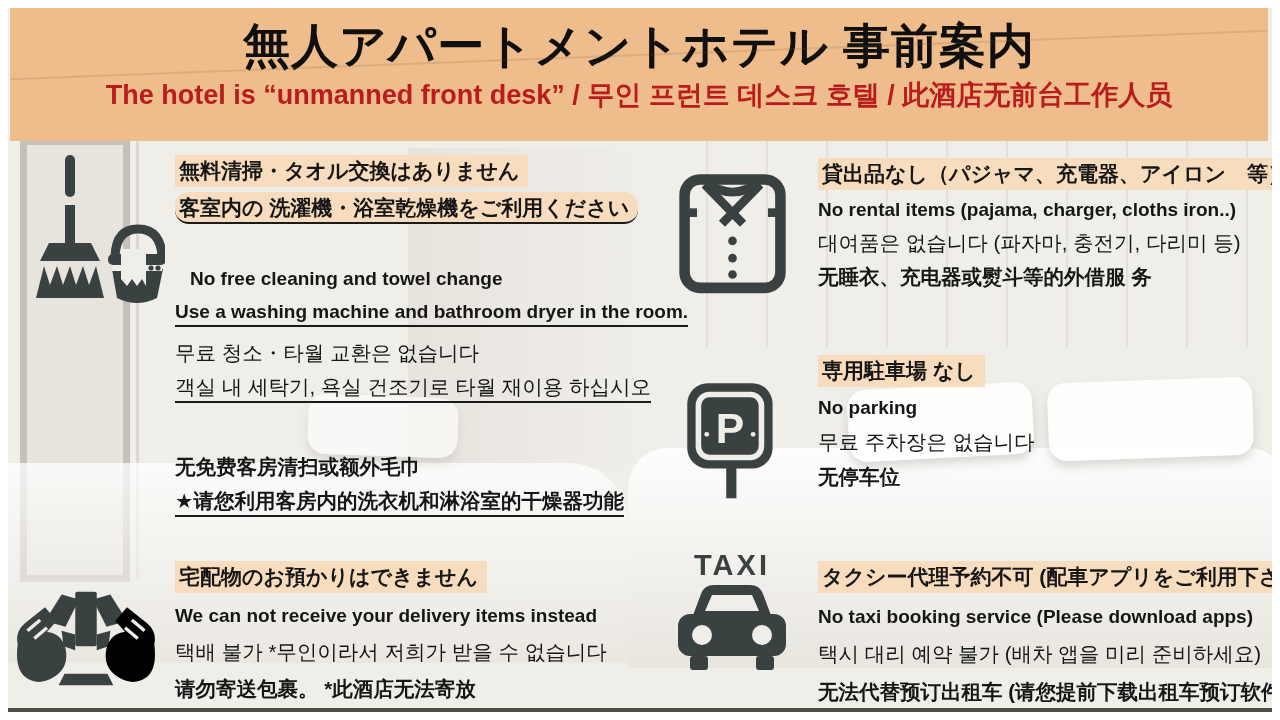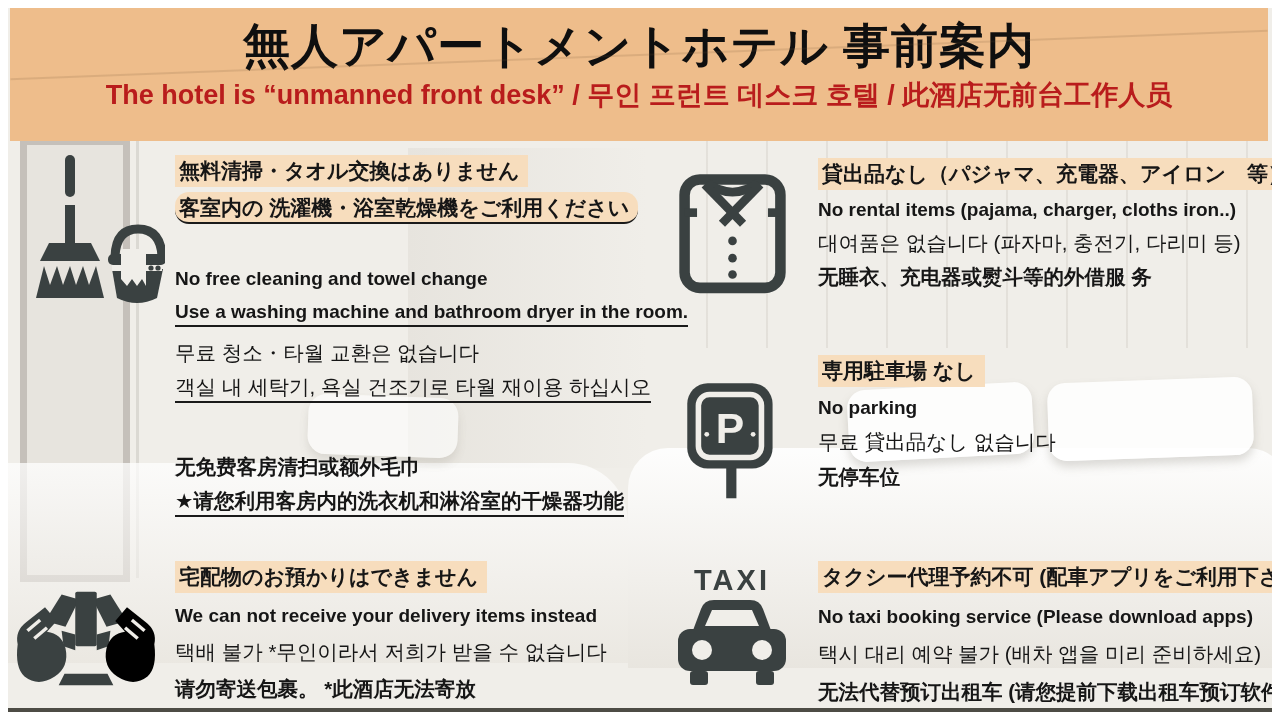--- a/index.html
+++ b/index.html
@@ -57,21 +57,21 @@
   .l-jp{font-size:21px;font-weight:800;}
   .hl{background:#F7DDBD;padding:2px 9px 2px 4px;}
   .l-en{font-size:19px;font-weight:800;}
   .l-kr{font-size:20.5px;font-weight:500;}
   .l-cn{font-size:20.5px;font-weight:800;}
   .ul{border-bottom:2.5px solid #1a1a1a;padding-bottom:1px;}
 
   .cleaning-text{left:167px;top:147px;}
   .cleaning-text .m1{margin-bottom:5px;}
   .cleaning-text .m2{margin-bottom:42px;border-radius:14px;}
-  .cleaning-text .m3{margin-bottom:7px;}
+  .cleaning-text .m3{margin-bottom:7px;margin-left:15px;}
 
   .krcn-text{left:167px;top:331px;}
   .krcn-text .m1{margin-bottom:7px;}
   .krcn-text .m2{margin-bottom:50px;}
   .krcn-text .m3{margin-bottom:7px;}
 
   .rental-text{left:810px;top:150px;}
   .rental-text .line{margin-bottom:7px;}
   .parking-text{left:810px;top:347px;}
   .parking-text .line{margin-bottom:8px;}
@@ -164,21 +164,21 @@
       <rect x="10" y="6" width="92" height="92" rx="22" fill="#3A4141"></rect>
       <rect x="22" y="18" width="68" height="68" rx="12" fill="none" stroke="#F0EEE9" stroke-width="6"></rect>
       <circle cx="31" cy="61" r="2.6" fill="#F0EEE9"></circle>
       <circle cx="81" cy="61" r="2.6" fill="#F0EEE9"></circle>
       <text x="56" y="70" text-anchor="middle" font-size="46" font-weight="bold" fill="#F0EEE9">P</text>
     </svg>
   </div>
   <div class="text-col parking-text">
     <div class="line l-jp hl">専用駐車場 なし</div>
     <div class="line l-en">No parking</div>
-    <div class="line l-kr">무료 貸出品なし 없습니다</div>
+    <div class="line l-kr">무료 주차장은 없습니다</div>
     <div class="line l-cn">无停车位</div>
   </div>
 
   <div class="icon" style="left:4px;top:570px;">
     <svg width="148" height="122" viewBox="0 0 150 125">
       <g fill="#3A4141">
         <path d="M33 44 L50 17 L68 22 L54 50 Z"></path>
         <path d="M117 44 L100 17 L82 22 L96 50 Z"></path>
         <rect x="64" y="14" width="22" height="56" rx="2"></rect>
         <path d="M50 54 L64 58 L64 74 L52 70 Z"></path>
@@ -195,21 +195,21 @@
       </g>
     </svg>
   </div>
   <div class="text-col delivery-text">
     <div class="line l-jp hl">宅配物のお預かりはできません</div>
     <div class="line l-en">We can not receive your delivery items instead</div>
     <div class="line l-kr">택배 불가  *무인이라서 저희가 받을 수 없습니다</div>
     <div class="line l-cn">请勿寄送包裹。 *此酒店无法寄放</div>
   </div>
 
-  <div class="icon" style="left:664px;top:554px;">
+  <div class="icon" style="left:664px;top:539px;">
     <svg width="120" height="132" viewBox="0 0 120 130">
       <text x="60" y="27" text-anchor="middle" font-size="29" font-weight="bold" letter-spacing="3" fill="#3A4141">TAXI</text>
       <g fill="#3A4141">
         <path d="M20 70 L29 46 Q32 37 42 37 L78 37 Q88 37 91 46 L100 70 Z"></path>
         <rect x="6" y="66" width="108" height="42" rx="12"></rect>
         <rect x="18" y="108" width="18" height="14" rx="3"></rect>
         <rect x="84" y="108" width="18" height="14" rx="3"></rect>
       </g>
       <path d="M33 63 L40 47 L80 47 L87 63 Z" fill="#F0EEE9"></path>
       <circle cx="30" cy="87" r="10" fill="#F0EEE9"></circle>

